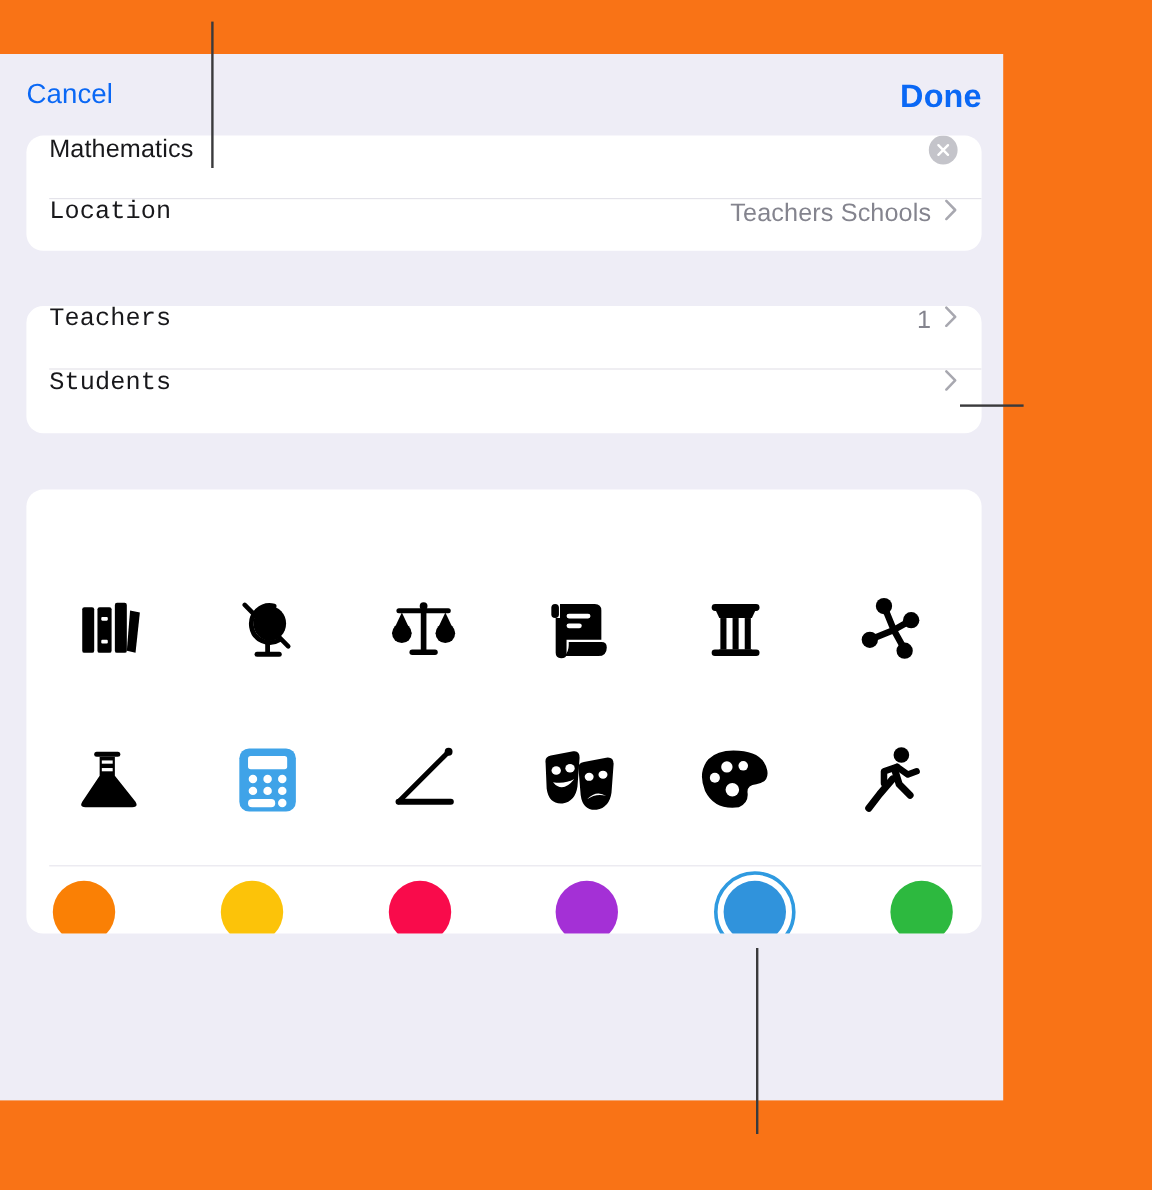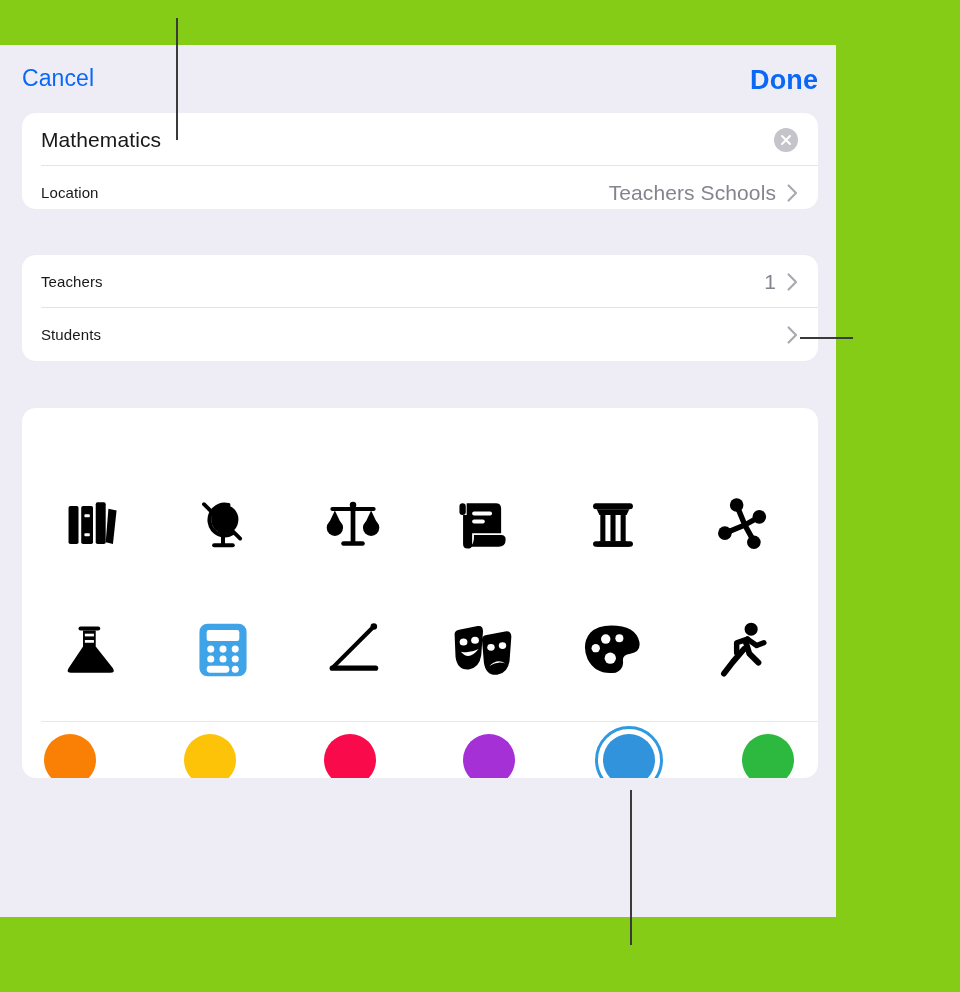--- a/index.html
+++ b/index.html
@@ -7,21 +7,21 @@
     width: 960px;
     height: 992px;
     background: #000000;
     font-family: "Liberation Sans", sans-serif;
     overflow: hidden;
   }
   #root {
     position: relative;
     width: 960px;
     height: 992px;
-    background: #84cc16;
+    background: #f97316;
   }
 
   
   .panel {
     position: absolute;
     left: 0px;
     top: 45px;
     width: 836px;
     height: 872px;
     background: #eeedf6;
@@ -72,27 +72,28 @@
     overflow: hidden;
   }
   .card-info  { top: 68px;  height: 96px; }
   .card-roster{ top: 210px; height: 106px; }
   .card-icons { top: 363px; height: 370px; }
 
   .row {
     position: relative;
     height: 53px;
     display: flex;
-    align-items: center;
+    align-items: flex-start;
     padding: 0 20px 0 19px;
   }
   .row-label {
-    font-size: 15px;
+    font-size: 21px;
     color: #18181b;
     letter-spacing: 0.1px;
+    font-family: Liberation Mono, monospace;
   }
   .row-value {
     margin-left: auto;
     font-size: 21px;
     color: #84848e;
     letter-spacing: 0.1px;
   }
   .divider {
     position: absolute;
     left: 19px;

